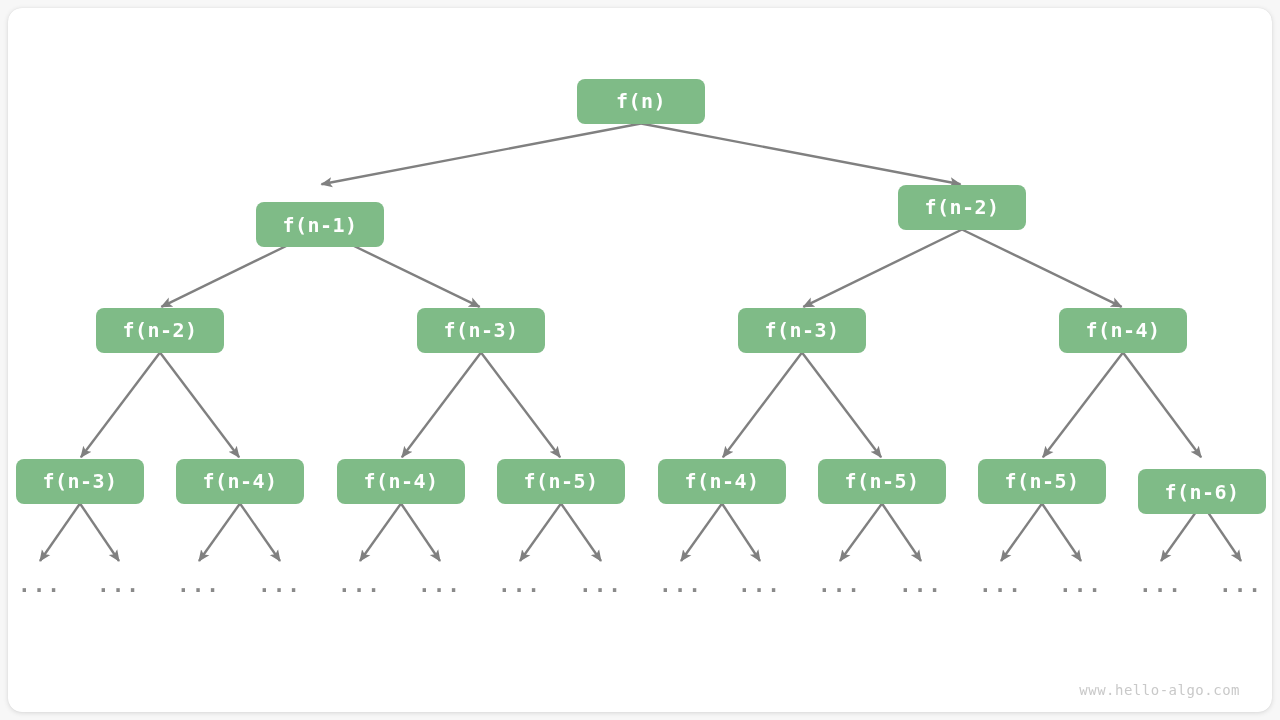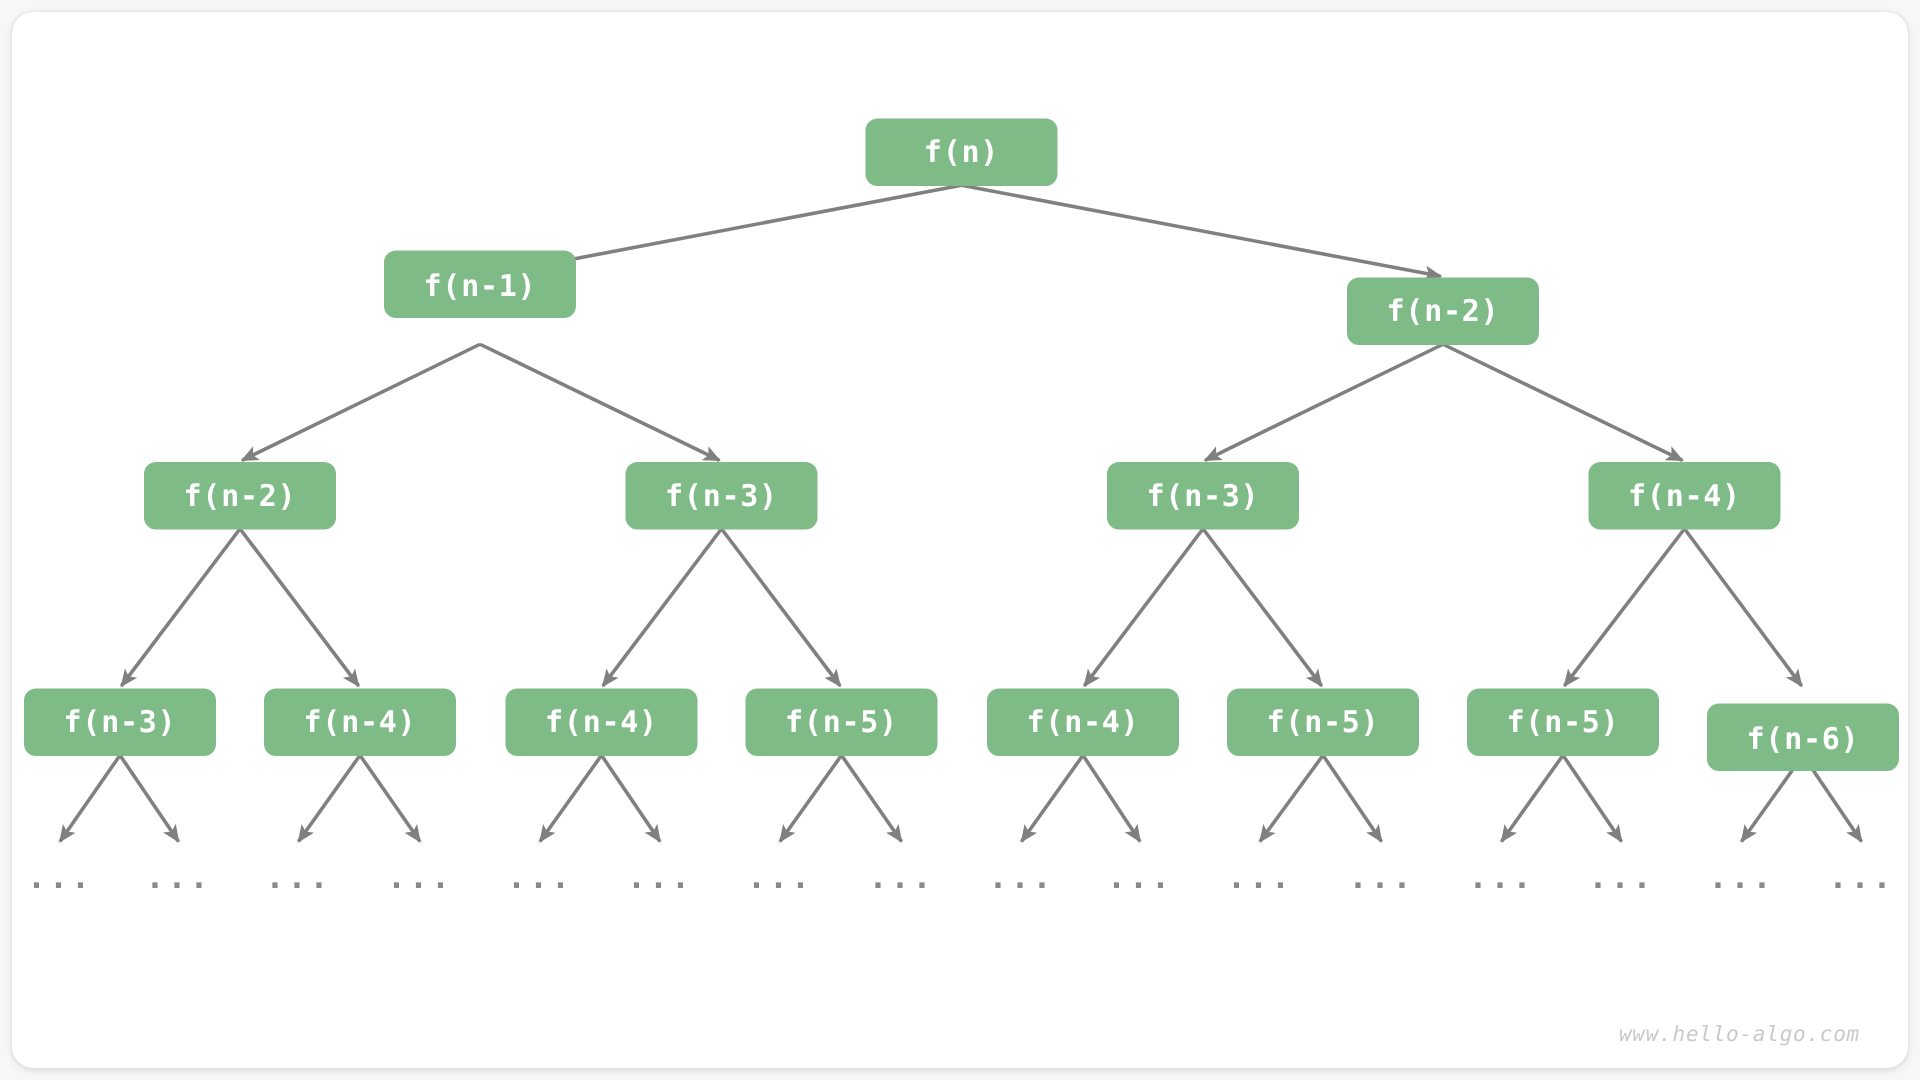--- a/index.html
+++ b/index.html
@@ -61,21 +61,20 @@
   }
   #watermark {
     position: absolute;
     right: 40px;
     bottom: 22px;
     color: #c9c9c9;
     font-family: "DejaVu Sans Mono", "Liberation Mono", monospace;
     font-size: 14px;
     letter-spacing: 0.5px;
     white-space: nowrap;
-    font-style: italic;
   }
 </style>
 </head>
 <body>
 
 <div id="canvas">
   <div id="card"></div>
 
   <svg id="edges" viewBox="0 0 1280 720" width="1280" height="720" xmlns="http://www.w3.org/2000/svg">
       <defs>
@@ -110,21 +109,21 @@
       <line x1="882" y1="503.5" x2="840" y2="561" stroke="#808080" stroke-width="2.4" stroke-linecap="butt" marker-end="url(#arrowhead)"></line>
       <line x1="882" y1="503.5" x2="921" y2="561" stroke="#808080" stroke-width="2.4" stroke-linecap="butt" marker-end="url(#arrowhead)"></line>
       <line x1="1042" y1="503.5" x2="1001" y2="561" stroke="#808080" stroke-width="2.4" stroke-linecap="butt" marker-end="url(#arrowhead)"></line>
       <line x1="1042" y1="503.5" x2="1081" y2="561" stroke="#808080" stroke-width="2.4" stroke-linecap="butt" marker-end="url(#arrowhead)"></line>
       <line x1="1202" y1="503.5" x2="1161" y2="561" stroke="#808080" stroke-width="2.4" stroke-linecap="butt" marker-end="url(#arrowhead)"></line>
       <line x1="1202" y1="503.5" x2="1241" y2="561" stroke="#808080" stroke-width="2.4" stroke-linecap="butt" marker-end="url(#arrowhead)"></line>
     </svg>
 
   <div id="nodes">
       <div class="node" style="left: 577px; top: 78.5px; width: 128px; height: 45px;">f(n)</div>
-      <div class="node" style="left: 256px; top: 167px; width: 128px; height: 45px;">f(n-1)</div>
+      <div class="node" style="left: 256px; top: 202px; width: 128px; height: 45px;">f(n-1)</div>
       <div class="node" style="left: 898px; top: 184.5px; width: 128px; height: 45px;">f(n-2)</div>
       <div class="node" style="left: 96px; top: 307.5px; width: 128px; height: 45px;">f(n-2)</div>
       <div class="node" style="left: 417px; top: 307.5px; width: 128px; height: 45px;">f(n-3)</div>
       <div class="node" style="left: 738px; top: 307.5px; width: 128px; height: 45px;">f(n-3)</div>
       <div class="node" style="left: 1059px; top: 307.5px; width: 128px; height: 45px;">f(n-4)</div>
       <div class="node" style="left: 16px; top: 458.5px; width: 128px; height: 45px;">f(n-3)</div>
       <div class="node" style="left: 176px; top: 458.5px; width: 128px; height: 45px;">f(n-4)</div>
       <div class="node" style="left: 337px; top: 458.5px; width: 128px; height: 45px;">f(n-4)</div>
       <div class="node" style="left: 497px; top: 458.5px; width: 128px; height: 45px;">f(n-5)</div>
       <div class="node" style="left: 658px; top: 458.5px; width: 128px; height: 45px;">f(n-4)</div>

